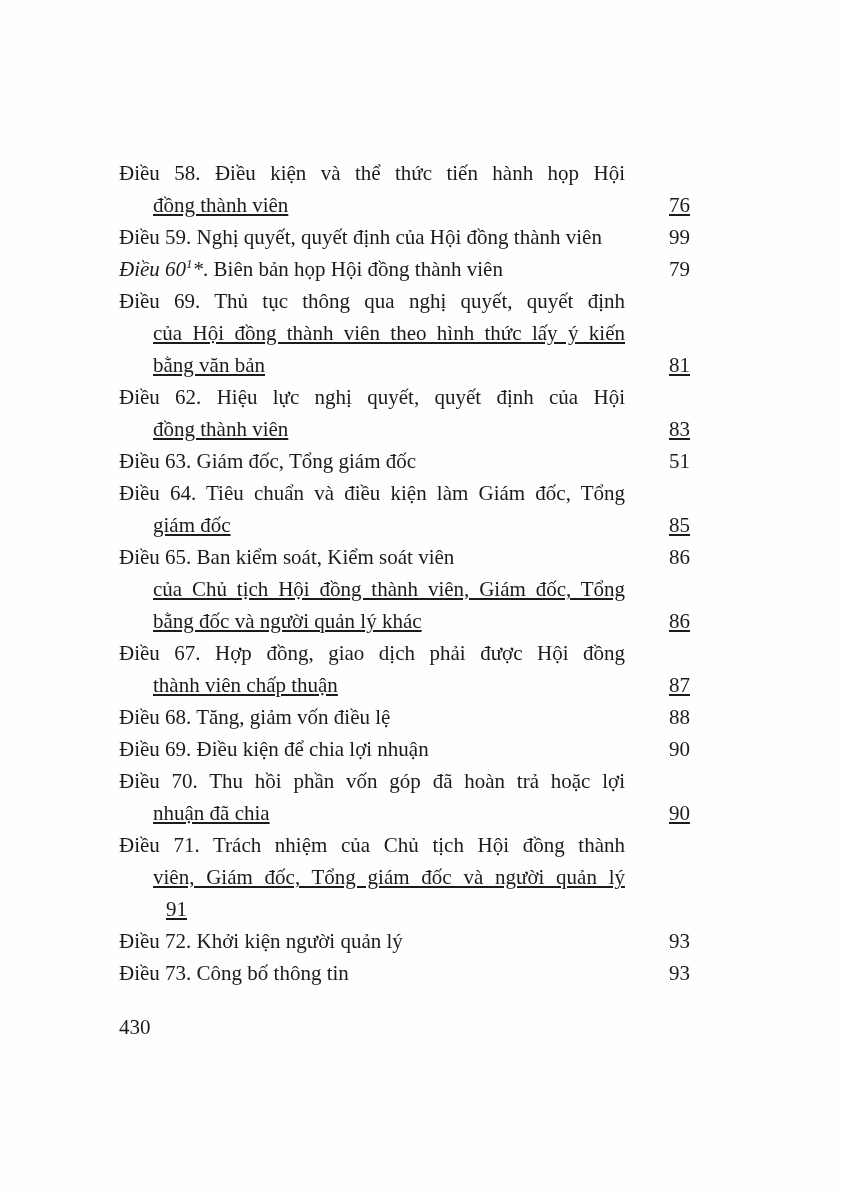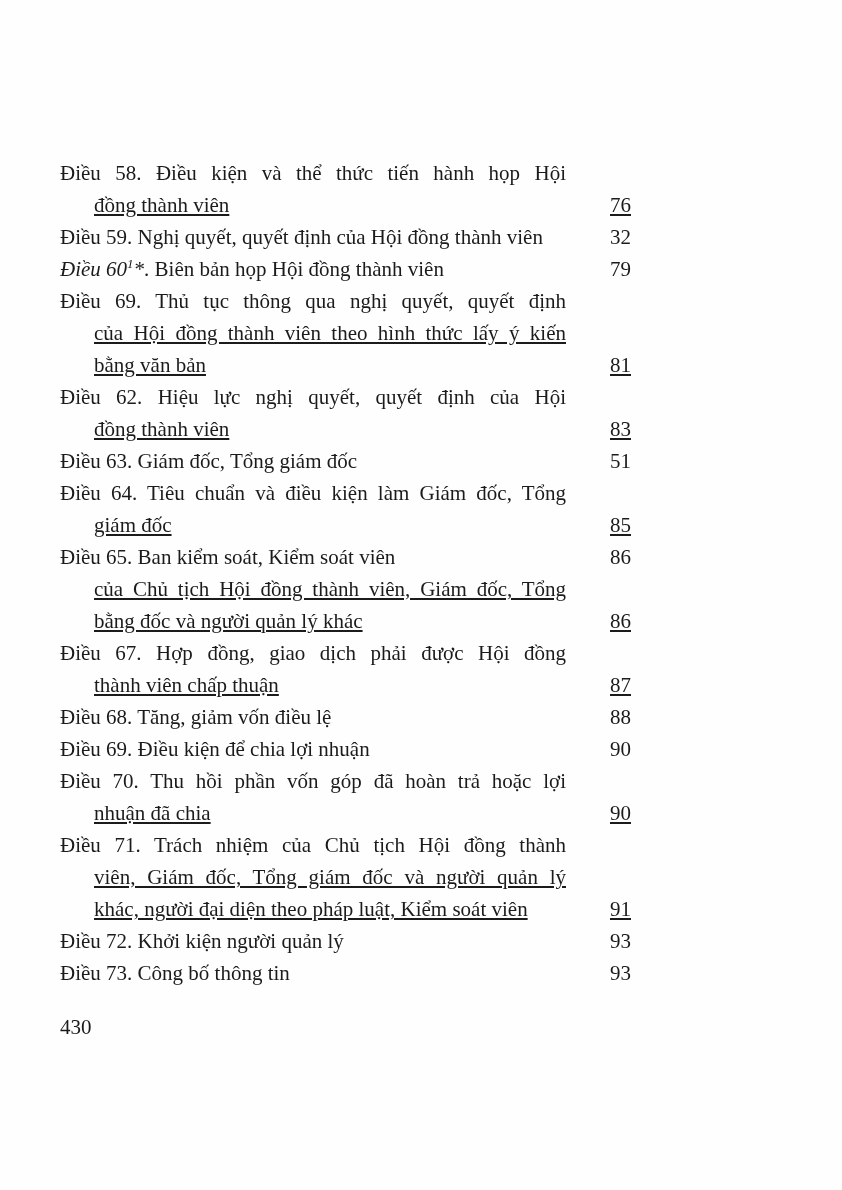--- a/index.html
+++ b/index.html
@@ -10,21 +10,21 @@
   .page {
     position: relative;
     width: 842px;
     height: 1190px;
     background: #fefefe;
     color: #1b1b1b;
     font-family: "Liberation Serif", "DejaVu Serif", serif;
     font-size: 21px;
     overflow: hidden;
     box-sizing: border-box;
-    padding: 157px 0 0 60px;
+    padding: 157px 0 0 119px;
   }
   .toc {
     width: 571px; 
   }
   .entry { margin: 0; }
   .line {
     line-height: 32px;
     white-space: nowrap;
   }
   .line.justify {
@@ -64,21 +64,21 @@
         <div class="entry">
           <div class="line justify"><span class="txt">Điều 58. Điều kiện và thể thức tiến hành họp Hội</span></div>
           <div class="line indent last">
             <span class="txt">đồng thành viên</span>
             <span class="pg">76</span>
           </div>
         </div>
         <div class="entry">
           <div class="line last">
             <span class="txt">Điều 59. Nghị quyết, quyết định của Hội đồng thành viên</span>
-            <span class="pg">32</span>
+            <span class="pg">99</span>
           </div>
         </div>
         <div class="entry">
           <div class="line last">
             <span class="txt"><span class="it">Điều 60</span><sup class="it">1</sup><span class="it">*</span><span>. Biên bản họp Hội đồng thành viên</span></span>
             <span class="pg">79</span>
           </div>
         </div>
         <div class="entry">
           <div class="line justify"><span class="txt">Điều 69. Thủ tục thông qua nghị quyết, quyết định</span></div>
@@ -144,21 +144,20 @@
           <div class="line justify"><span class="txt">Điều 70. Thu hồi phần vốn góp đã hoàn trả hoặc lợi</span></div>
           <div class="line indent last">
             <span class="txt">nhuận đã chia</span>
             <span class="pg">90</span>
           </div>
         </div>
         <div class="entry">
           <div class="line justify"><span class="txt">Điều 71. Trách nhiệm của Chủ tịch Hội đồng thành</span></div>
           <div class="line indent justify"><span class="txt">viên, Giám đốc, Tổng giám đốc và người quản lý</span></div>
           <div class="line indent last">
-            <span class="txt">khác, người đại diện theo pháp luật, Kiểm soát viên</span>
             <span class="pg">91</span>
           </div>
         </div>
         <div class="entry">
           <div class="line last">
             <span class="txt">Điều 72. Khởi kiện người quản lý</span>
             <span class="pg">93</span>
           </div>
         </div>
         <div class="entry">

